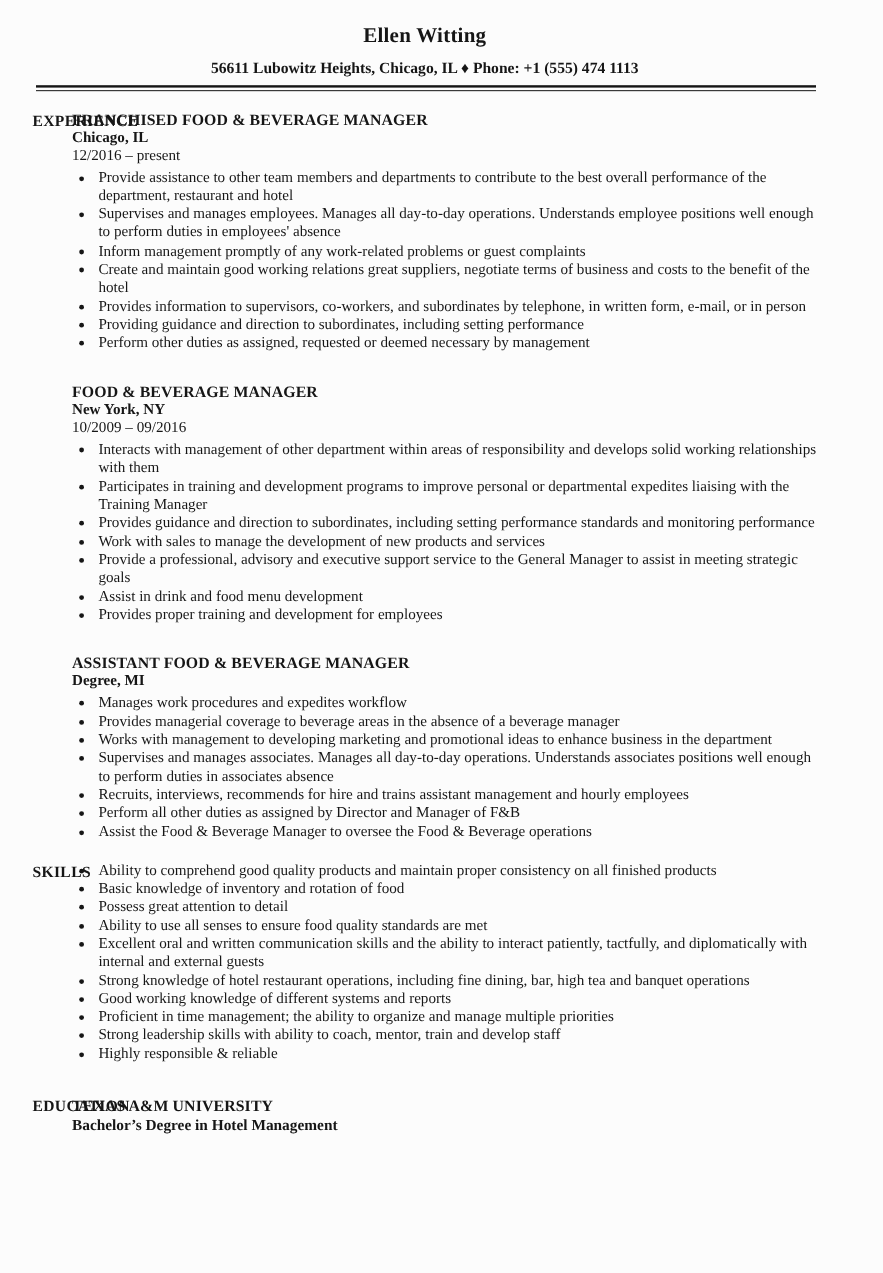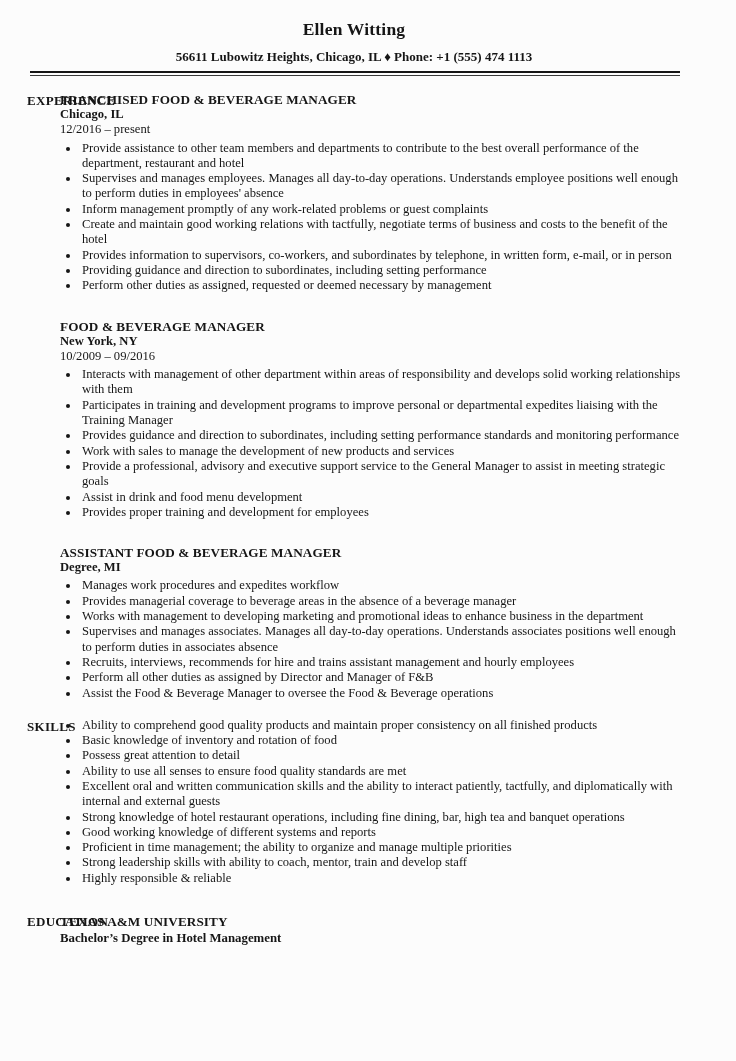--- a/index.html
+++ b/index.html
@@ -108,21 +108,21 @@
     <div class="sec-content">
 
       <div class="job">
         <div class="job-title">FRANCHISED FOOD &amp; BEVERAGE MANAGER</div>
         <div class="job-location">Chicago, IL</div>
         <div class="job-dates">12/2016 – present</div>
         <ul class="bullets">
             <li>Provide assistance to other team members and departments to contribute to the best overall performance of the department, restaurant and hotel</li>
             <li>Supervises and manages employees. Manages all day-to-day operations. Understands employee positions well enough to perform duties in employees' absence</li>
             <li>Inform management promptly of any work-related problems or guest complaints</li>
-            <li>Create and maintain good working relations with tactfully, negotiate terms of business and costs to the benefit of the hotel</li>
+            <li>Create and maintain good working relations great suppliers, negotiate terms of business and costs to the benefit of the hotel</li>
             <li>Provides information to supervisors, co-workers, and subordinates by telephone, in written form, e-mail, or in person</li>
             <li>Providing guidance and direction to subordinates, including setting performance</li>
             <li>Perform other duties as assigned, requested or deemed necessary by management</li>
           </ul>
       </div>
 
       <div class="job">
         <div class="job-title">FOOD &amp; BEVERAGE MANAGER</div>
         <div class="job-location">New York, NY</div>
         <div class="job-dates">10/2009 – 09/2016</div>

